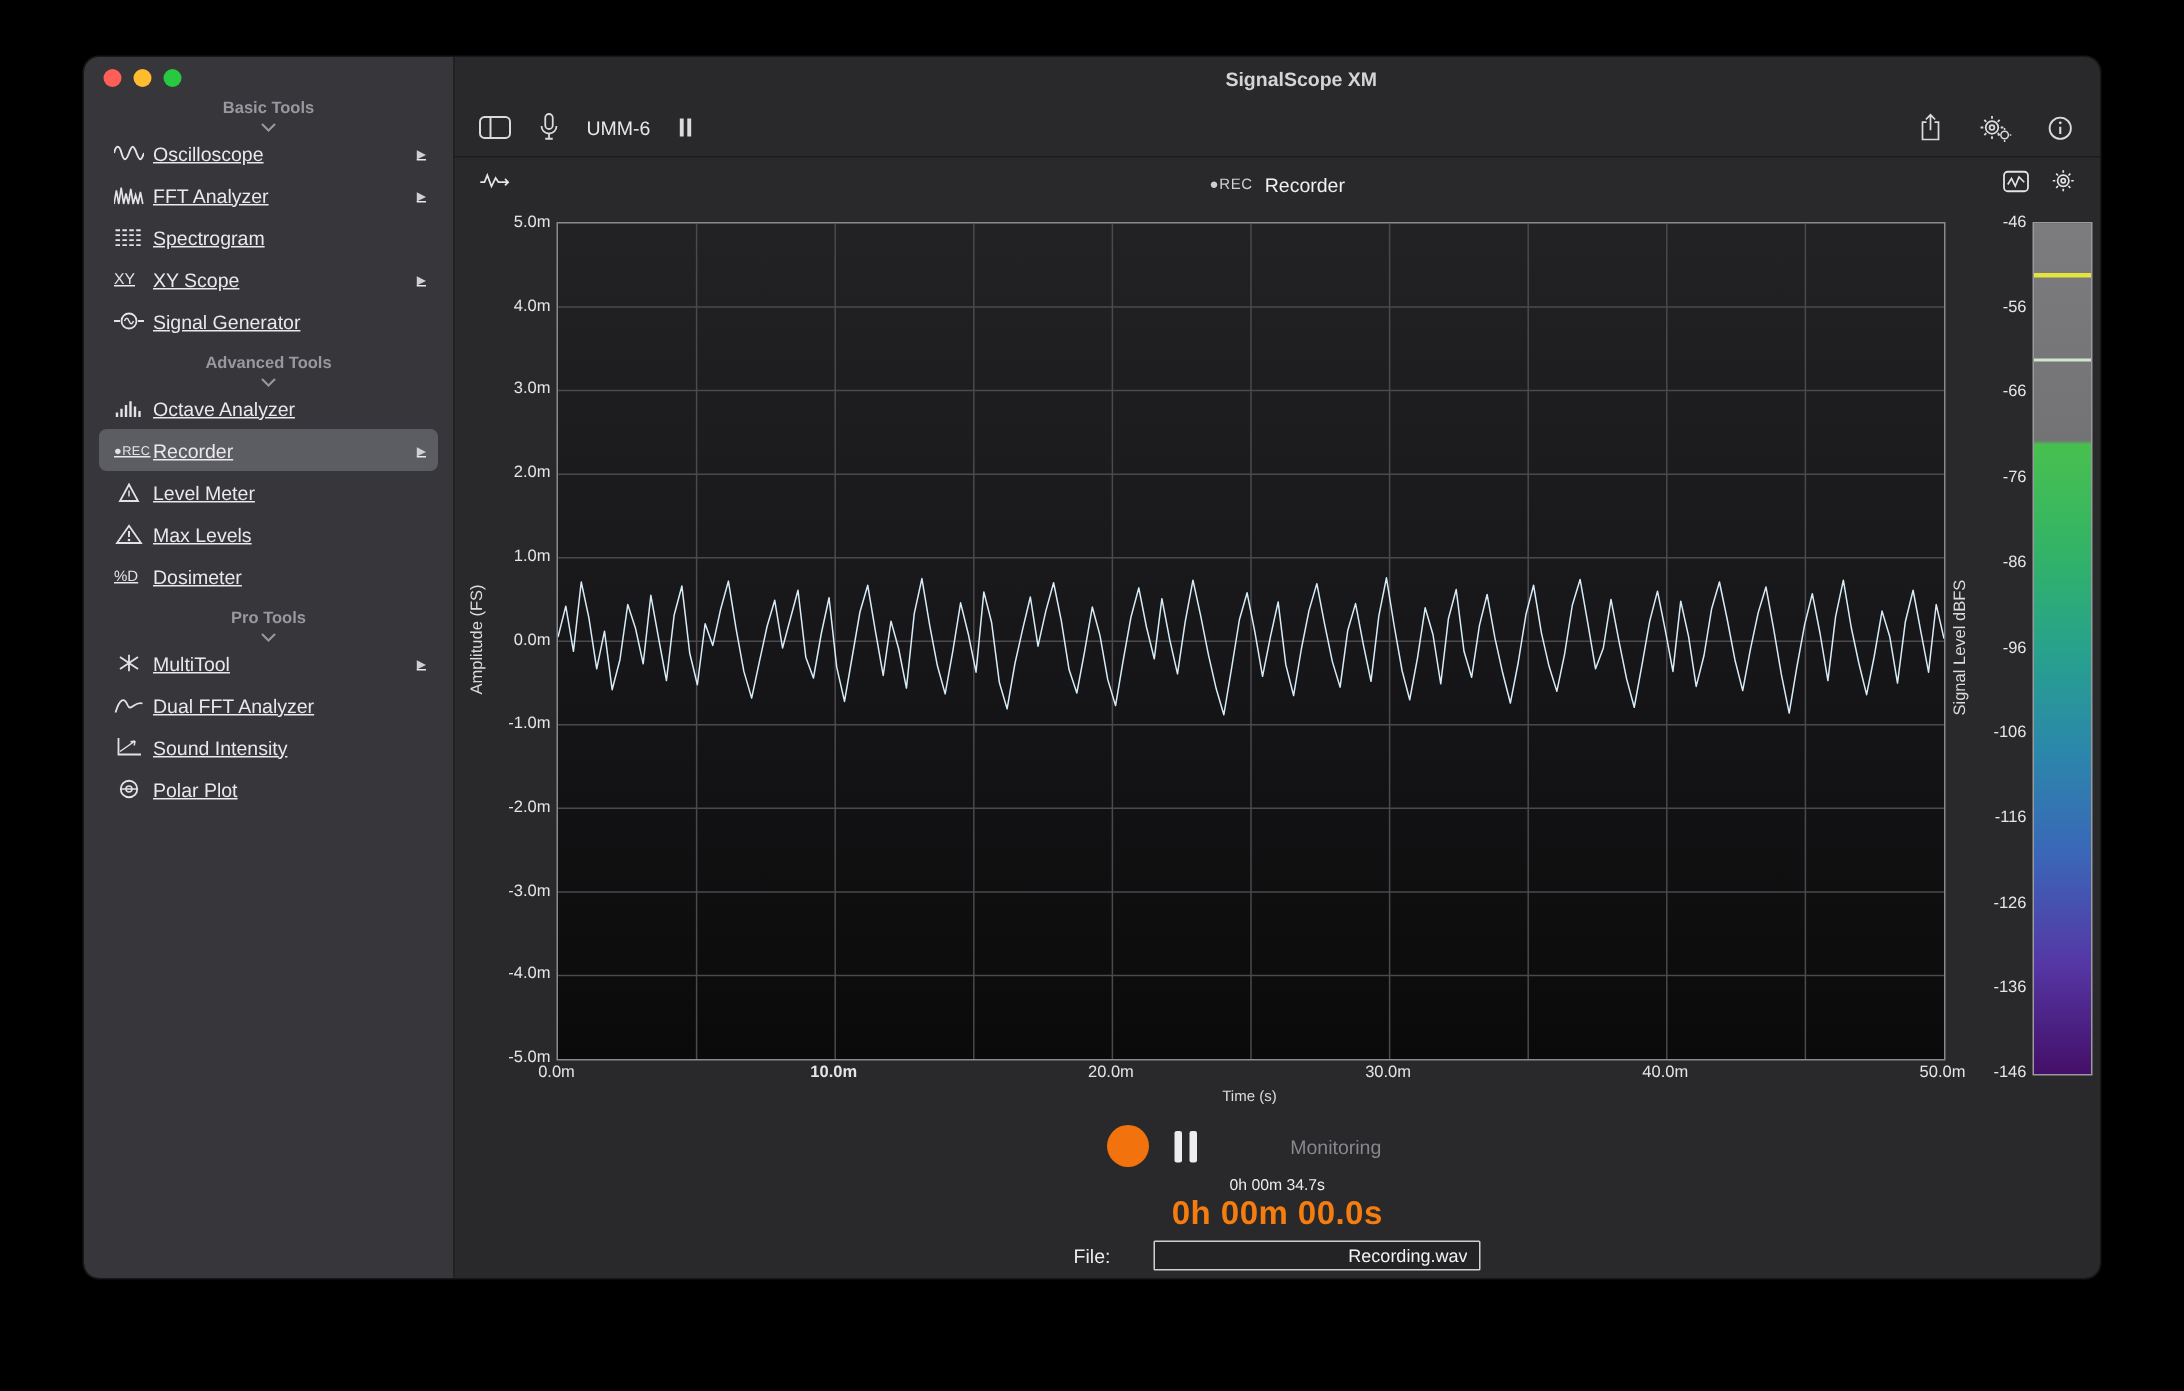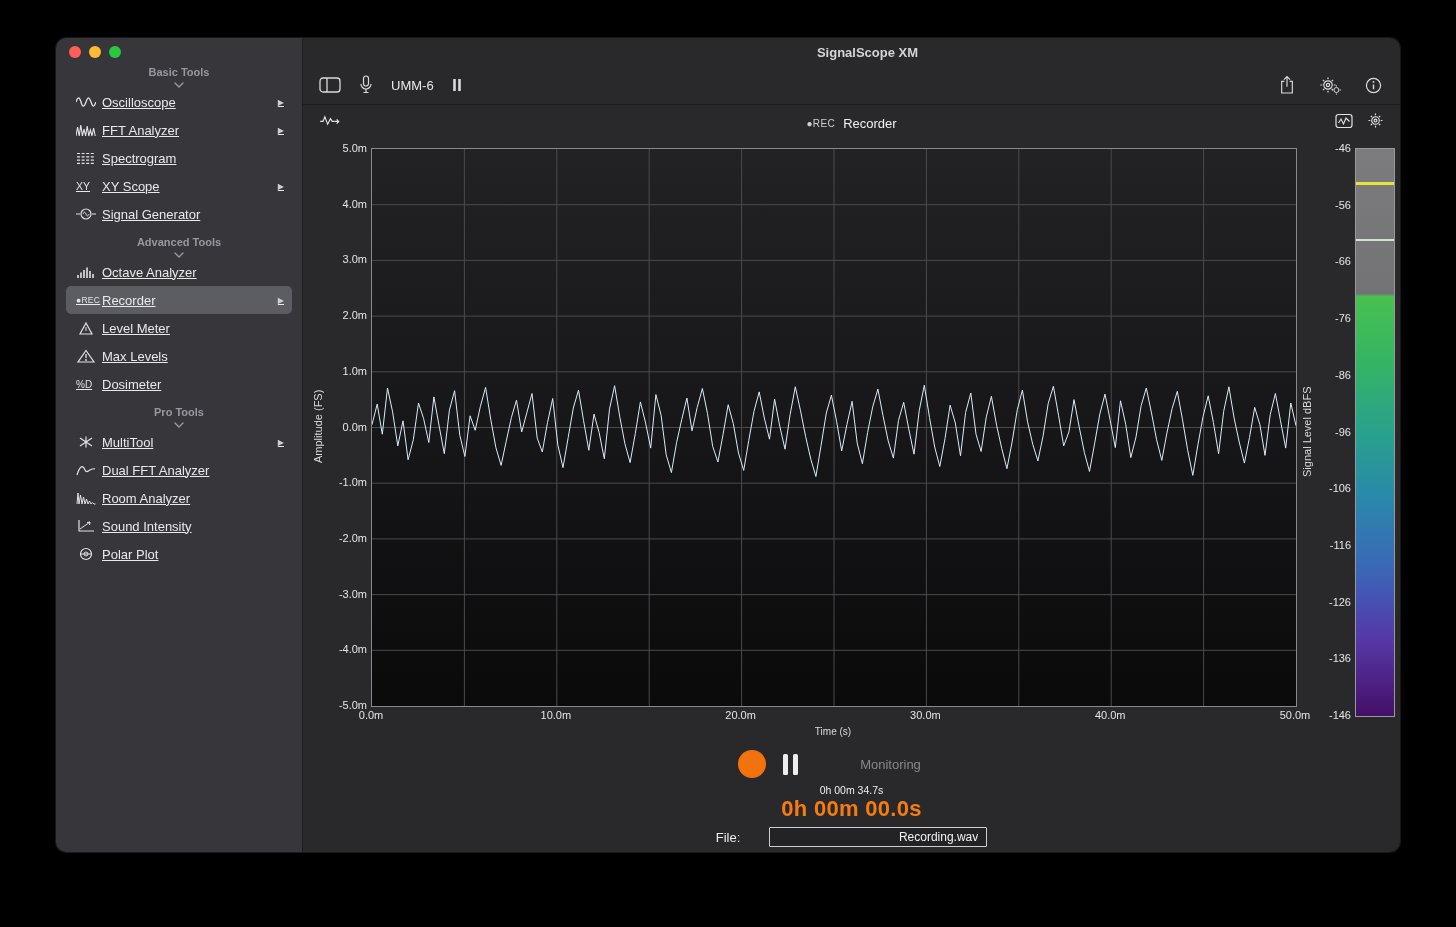--- a/index.html
+++ b/index.html
@@ -208,28 +208,20 @@
             <span class="icon">
               <svg viewBox="0 0 20 14" width="20" height="14">
                 <path d="M1 12 C4 2,7 2,9 7 C11 12,14 4,19 6" fill="none" stroke="currentColor" stroke-width="1.2"></path>
               </svg>
             </span>
             <span class="side-label">Dual FFT Analyzer</span>
           </div>
           <div class="side-item">
             <span class="icon">
               <svg viewBox="0 0 20 14" width="20" height="14">
-                <path d="M1 13 L2 2 L3 13 L4.5 4 L6 13 L7.5 6 L9 13 L10.5 8 L12 13 L13.5 10 L15 13 L16.5 11.5 L18 13 H19.5" fill="none" stroke="currentColor" stroke-width="1"></path>
-              </svg>
-            </span>
-            <span class="side-label">Room Analyzer</span>
-          </div>
-          <div class="side-item">
-            <span class="icon">
-              <svg viewBox="0 0 20 14" width="20" height="14">
                 <path d="M3 1 V12 H18" fill="none" stroke="currentColor" stroke-width="1.2"></path>
                 <path d="M4 10 L14 3 M14 3 L11 3.5 M14 3 L13.5 6" fill="none" stroke="currentColor" stroke-width="1"></path>
               </svg>
             </span>
             <span class="side-label">Sound Intensity</span>
           </div>
           <div class="side-item">
             <span class="icon">
               <svg viewBox="0 0 20 14" width="20" height="14">
                 <circle cx="10" cy="7" r="5.5" fill="none" stroke="currentColor" stroke-width="1.2"></circle>
@@ -346,21 +338,21 @@
         <span style="top: 100%;">-5.0m</span>
       </div>
     <div class="plot">
       <svg id="plot-svg" width="924" height="557" viewBox="0 0 924 557">
           <path d="M92.4 0 V557 M184.8 0 V557 M277.2 0 V557 M369.6 0 V557 M462.0 0 V557 M554.4 0 V557 M646.8 0 V557 M739.2 0 V557 M831.6 0 V557 M0 501.3 H924 M0 445.6 H924 M0 389.9 H924 M0 334.2 H924 M0 278.5 H924 M0 222.8 H924 M0 167.1 H924 M0 111.4 H924 M0 55.7 H924 " stroke="#4a4a4d" stroke-width="1" fill="none"></path>
           <polyline points="0.0,275.7 5.2,255.1 10.3,285.2 15.5,239.0 20.6,262.9 25.8,296.9 31.0,271.8 36.1,310.8 41.3,290.8 46.5,254.0 51.6,269.6 56.8,293.5 61.9,247.9 67.1,276.8 72.3,304.7 77.4,261.2 82.6,241.7 87.8,286.3 92.9,307.5 98.1,266.8 103.2,281.3 108.4,257.3 113.6,238.4 118.7,270.1 123.9,298.6 129.1,316.4 134.2,292.4 139.4,268.5 144.5,251.2 149.7,283.0 154.9,263.5 160.0,244.5 165.2,289.1 170.3,303.0 175.5,273.5 180.7,249.5 185.8,295.8 191.0,318.6 196.2,288.5 201.3,259.0 206.5,241.2 211.6,271.8 216.8,301.3 222.0,265.1 227.1,283.5 232.3,309.7 237.5,260.1 242.6,236.7 247.8,267.9 252.9,294.7 258.1,313.6 263.3,284.6 268.4,252.9 273.6,274.0 278.7,299.1 283.9,245.6 289.1,266.2 294.2,305.8 299.4,323.6 304.6,293.5 309.7,270.7 314.9,249.0 320.0,281.8 325.2,258.4 330.4,239.5 335.5,264.6 340.7,297.4 345.9,313.0 351.0,285.7 356.2,255.7 361.3,274.6 366.5,304.1 371.7,321.4 376.8,291.3 382.0,262.3 387.2,242.9 392.3,269.0 397.5,290.2 402.6,250.1 407.8,277.4 413.0,300.2 418.1,265.7 423.3,237.8 428.4,261.2 433.6,287.4 438.8,310.2 443.9,327.5 449.1,296.3 454.3,264.0 459.4,246.2 464.6,272.4 469.7,301.9 474.9,275.7 480.1,252.3 485.2,294.1 490.4,314.7 495.6,283.5 500.7,257.9 505.9,240.1 511.0,266.8 516.2,291.9 521.4,309.1 526.5,271.3 531.7,253.4 536.8,280.2 542.0,305.2 547.2,261.8 552.3,236.2 557.5,268.5 562.7,298.0 567.8,317.5 573.0,289.6 578.1,256.2 583.3,274.0 588.5,306.9 593.6,263.5 598.8,244.0 604.0,285.2 609.1,302.5 614.3,267.9 619.4,247.3 624.6,276.3 629.8,299.7 634.9,319.7 640.1,293.0 645.3,260.7 650.4,241.2 655.6,272.9 660.7,295.2 665.9,311.9 671.1,286.9 676.2,254.5 681.4,237.3 686.5,266.2 691.7,296.9 696.9,283.0 702.0,250.6 707.2,277.9 712.4,303.6 717.5,322.5 722.7,294.1 727.8,265.1 733.0,245.1 738.2,271.3 743.3,298.6 748.5,251.8 753.7,275.2 758.8,308.6 764.0,288.0 769.1,256.8 774.3,239.0 779.5,264.0 784.6,290.8 789.8,311.4 794.9,284.1 800.1,259.6 805.3,242.3 810.4,270.1 815.6,300.8 820.8,326.4 825.9,295.8 831.1,267.4 836.2,246.8 841.4,273.5 846.6,304.7 851.7,262.3 856.9,237.8 862.1,269.0 867.2,293.0 872.4,314.1 877.5,288.5 882.7,258.4 887.9,275.7 893.0,306.4 898.2,265.7 903.4,244.5 908.5,271.8 913.7,299.1 918.8,254.0 924.0,276.8" fill="none" stroke="#d7ecf8" stroke-width="1" stroke-linejoin="round"></polyline>
         </svg>
     </div>
     <div class="x-ticks" id="x-ticks">
         <span style="left: 0%;">0.0m</span>
-        <span style="left: 20%;">10.0m</span>
+        <span style="left: 20%; font-weight: bold;">10.0m</span>
         <span style="left: 40%;">20.0m</span>
         <span style="left: 60%;">30.0m</span>
         <span style="left: 80%;">40.0m</span>
         <span style="left: 100%;">50.0m</span>
       </div>
     <div class="x-axis-label">Time (s)</div>
 
     <div class="meter-label">Signal Level dBFS</div>
     <div class="meter-ticks" id="meter-ticks">
         <span style="top: 0%;">-46</span>

